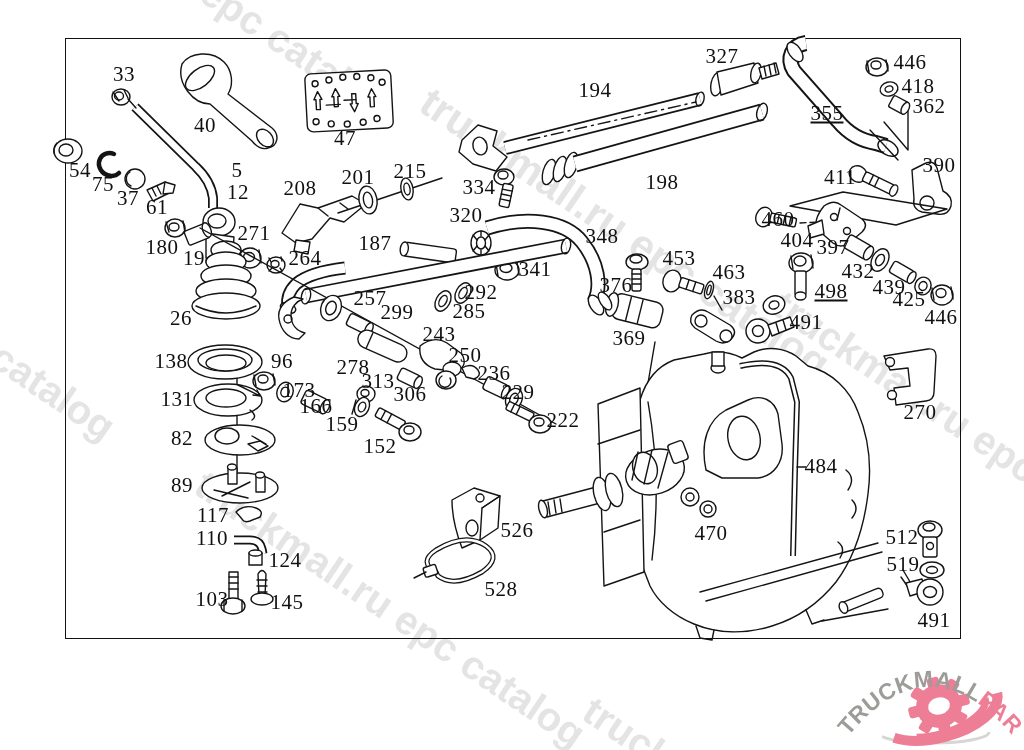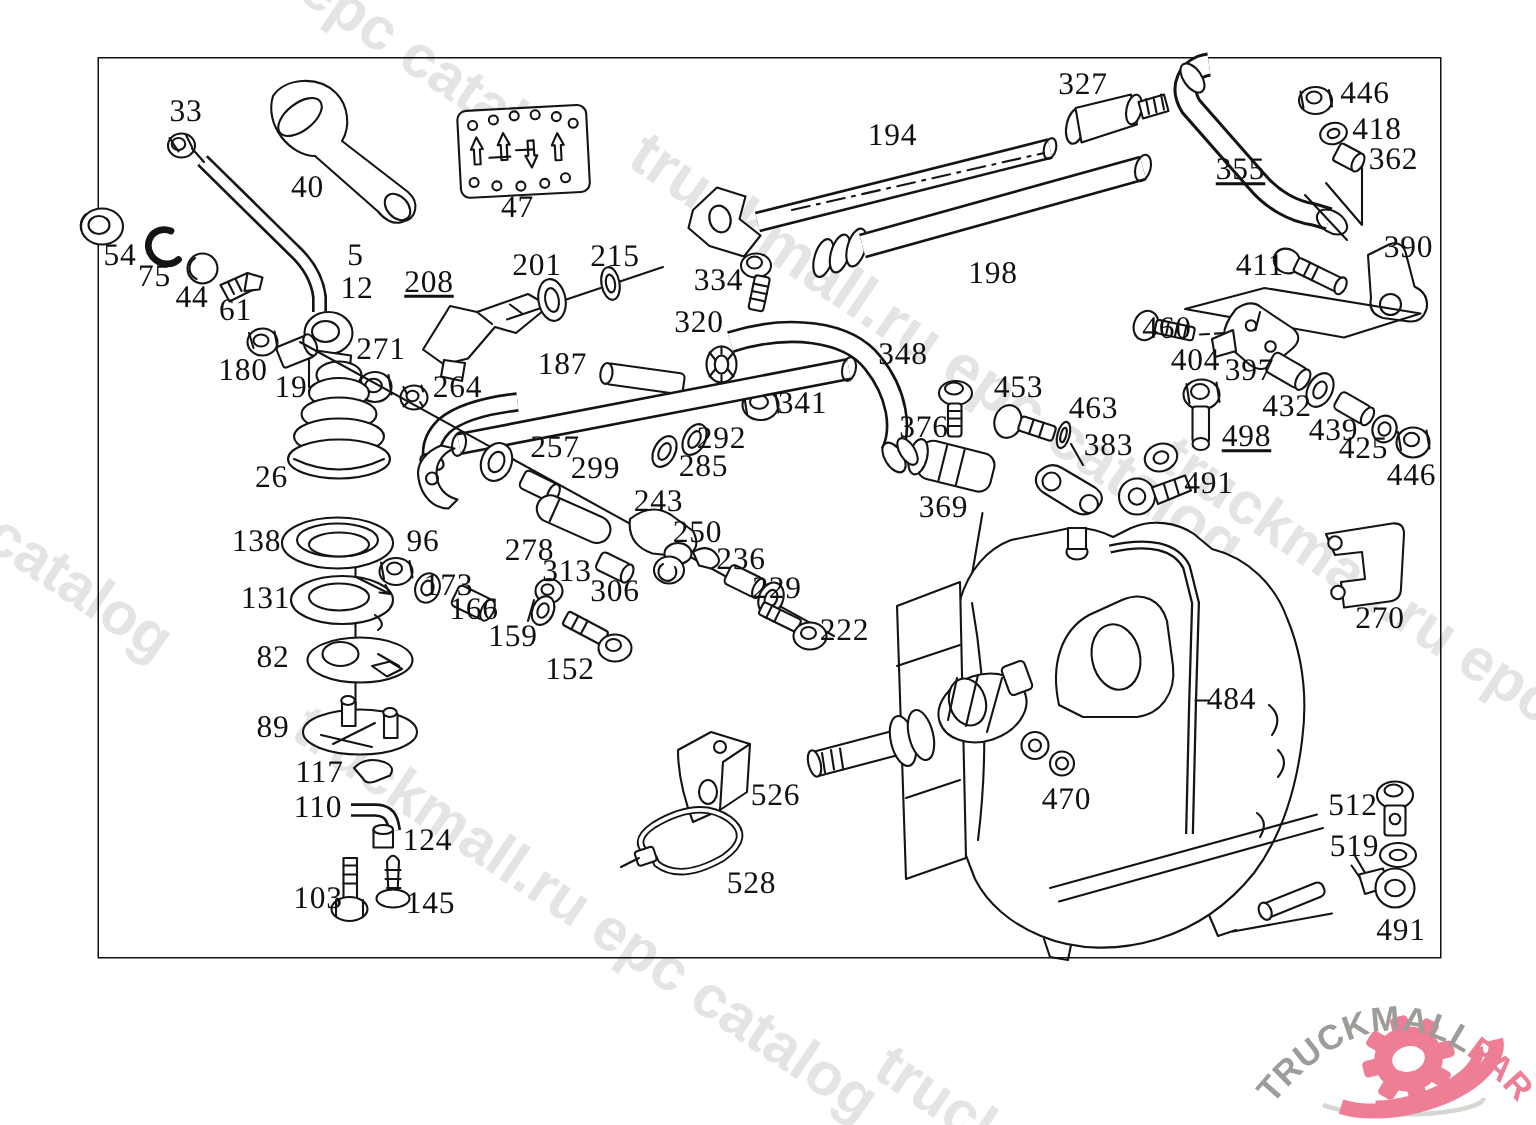--- a/index.html
+++ b/index.html
@@ -566,29 +566,29 @@
       <circle class="pt" cx="930" cy="592" r="13"></circle>
       <ellipse class="pt" cx="930" cy="592" rx="6.5" ry="5.5"></ellipse>
     </g>
   </svg>
 
   <div id="label-layer">
       <span class="plbl" style="left: 124px; top: 74px;">33</span>
       <span class="plbl" style="left: 205px; top: 125px;">40</span>
       <span class="plbl" style="left: 80px; top: 170px;">54</span>
       <span class="plbl" style="left: 103px; top: 184px;">75</span>
-      <span class="plbl" style="left: 128px; top: 198px;">44</span>
+      <span class="plbl" style="left: 128px; top: 198px;">37</span>
       <span class="plbl" style="left: 157px; top: 207px;">61</span>
       <span class="plbl" style="left: 237px; top: 170px;">5</span>
       <span class="plbl" style="left: 238px; top: 192px;">12</span>
       <span class="plbl" style="left: 162px; top: 247px;">180</span>
       <span class="plbl" style="left: 194px; top: 258px;">19</span>
       <span class="plbl" style="left: 254px; top: 233px;">271</span>
       <span class="plbl" style="left: 181px; top: 318px;">26</span>
-      <span class="plbl" style="left: 286px; top: 188px; text-decoration: underline;">208</span>
+      <span class="plbl" style="left: 300px; top: 188px;">208</span>
       <span class="plbl" style="left: 358px; top: 177px;">201</span>
       <span class="plbl" style="left: 410px; top: 171px;">215</span>
       <span class="plbl" style="left: 345px; top: 138px;">47</span>
       <span class="plbl" style="left: 305px; top: 258px;">264</span>
       <span class="plbl" style="left: 375px; top: 243px;">187</span>
       <span class="plbl" style="left: 370px; top: 298px;">257</span>
       <span class="plbl" style="left: 397px; top: 312px;">299</span>
       <span class="plbl" style="left: 481px; top: 292px;">292</span>
       <span class="plbl" style="left: 469px; top: 311px;">285</span>
       <span class="plbl" style="left: 439px; top: 334px;">243</span>

